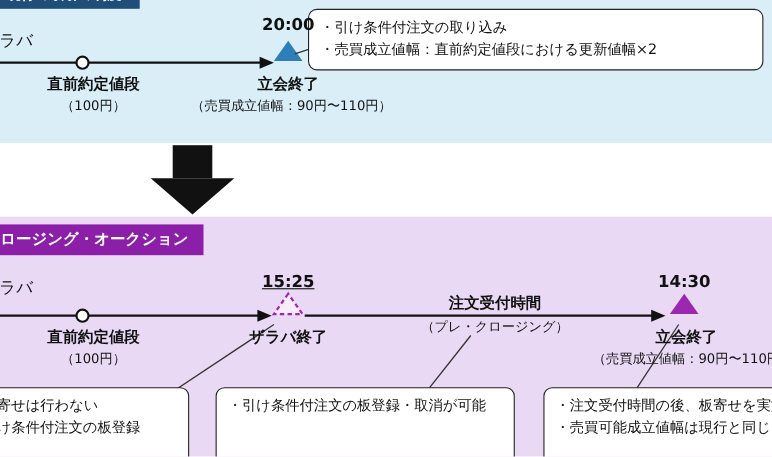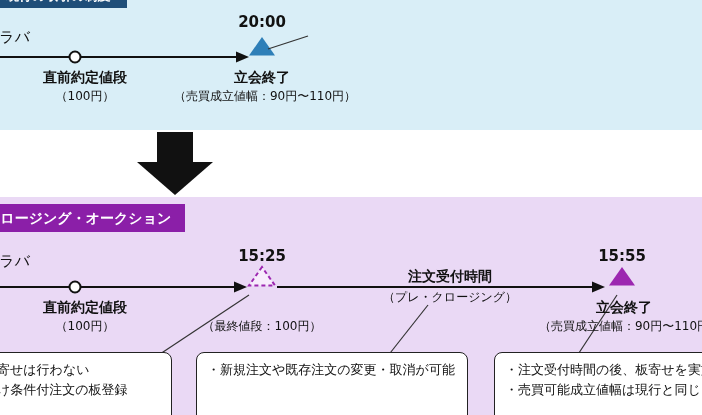--- a/index.html
+++ b/index.html
@@ -64,38 +64,42 @@
   </div>
 
   <div class="badge topb">現行の取引の制度</div>
   <div class="t s15" style="left:-16px;top:28px;">ザラバ</div>
   <div class="t c b s15" style="left:262px;top:13px;">20:00</div>
   <div class="t c b s14" style="left:85px;top:69px;">直前約定値段</div>
   <div class="t c s13" style="left:85px;top:89px;">（100円）</div>
   <div class="t c b s14" style="left:262px;top:69px;">立会終了</div>
   <div class="t c s13" style="left:265px;top:89px;">（売買成立値幅：90円〜110円）</div>
 
+  <div class="callout" style="left:280px;top:8px;width:414px;min-height:54px;">
+    <div>・引け条件付注文の取り込み</div>
+    <div>・売買成立値幅：直前約定値段における更新値幅×2</div>
+  </div>
 
   <div class="badge botb">クロージング・オークション</div>
   <div class="t s15" style="left:-16px;top:252px;">ザラバ</div>
-  <div class="t c b s15" style="left:262px;top:247px;">15:25</div>
+  <div class="t c b s15" style="left:262px;top:247px;text-decoration:underline;">15:25</div>
   <div class="t c b s14" style="left:85px;top:299px;">直前約定値段</div>
   <div class="t c s13" style="left:85px;top:319px;">（100円）</div>
-  <div class="t c s13" style="left:262px;top:319px;">（最終値段：100円）</div>
+  <div class="t c b s14" style="left:262px;top:299px;">ザラバ終了</div>
   <div class="t c b s14" style="left:450px;top:268px;">注文受付時間</div>
   <div class="t c s13" style="left:450px;top:290px;">（プレ・クロージング）</div>
-  <div class="t c b s15" style="left:622px;top:247px;">15:55</div>
+  <div class="t c b s15" style="left:622px;top:247px;">14:30</div>
   <div class="t c b s14" style="left:624px;top:299px;">立会終了</div>
   <div class="t c s13" style="left:630px;top:319px;">（売買成立値幅：90円〜110円）</div>
 
   <div class="callout" style="left:-40px;top:352px;width:212px;height:72px;">
     <div>・板寄せは行わない</div>
     <div>・引け条件付注文の板登録</div>
   </div>
   <div class="callout" style="left:196px;top:352px;width:272px;height:72px;">
-    <div>・新規注文や既存注文の変更・取消が可能</div>
+    <div>・引け条件付注文の板登録・取消が可能</div>
   </div>
   <div class="callout" style="left:494px;top:352px;width:260px;height:72px;">
     <div>・注文受付時間の後、板寄せを実施</div>
     <div>・売買可能成立値幅は現行と同じ</div>
   </div>
 
 </div>
 
 </body></html>

